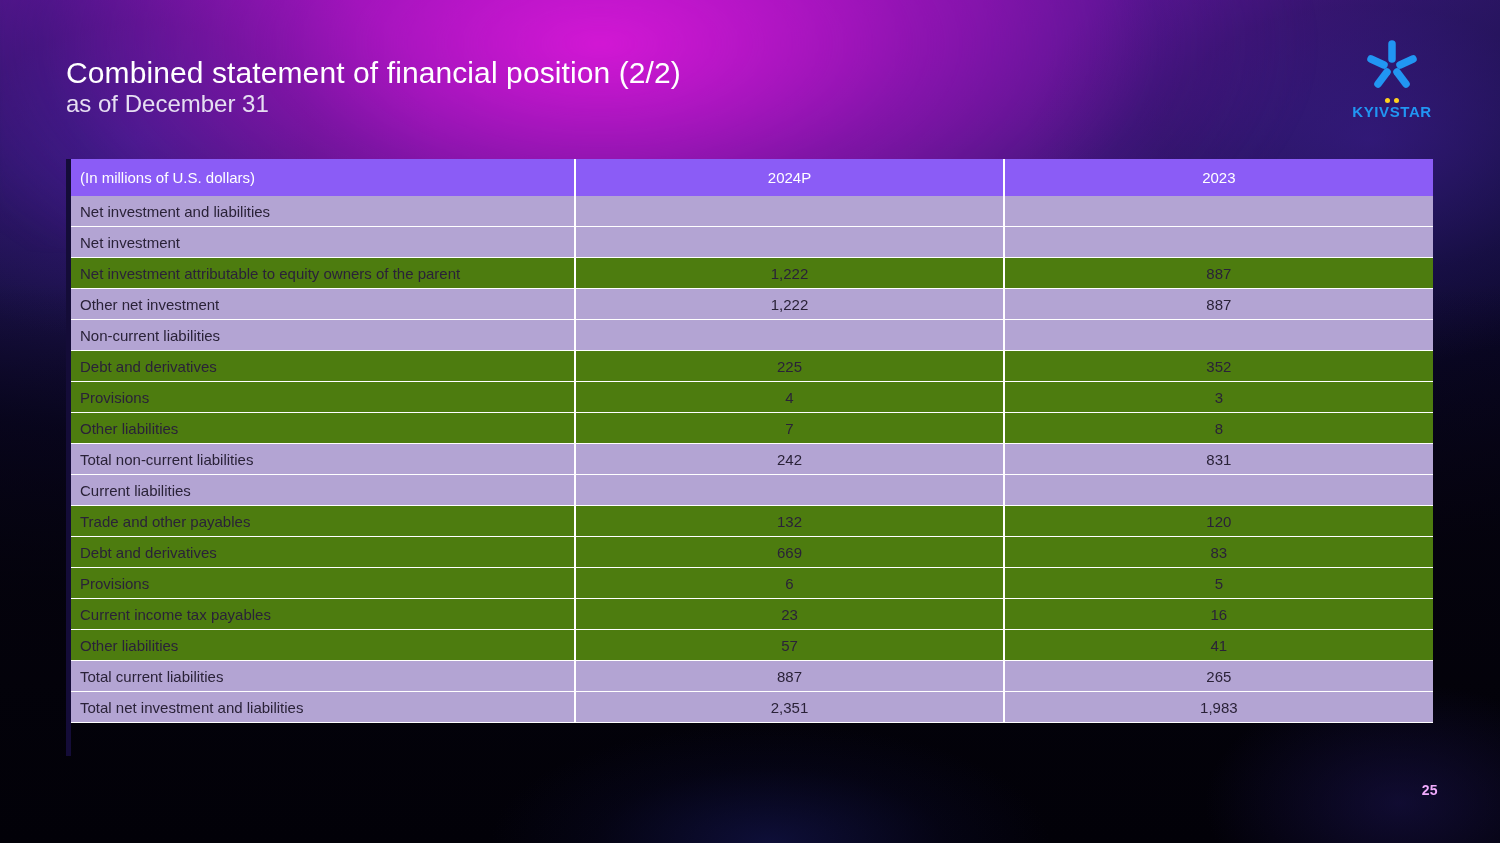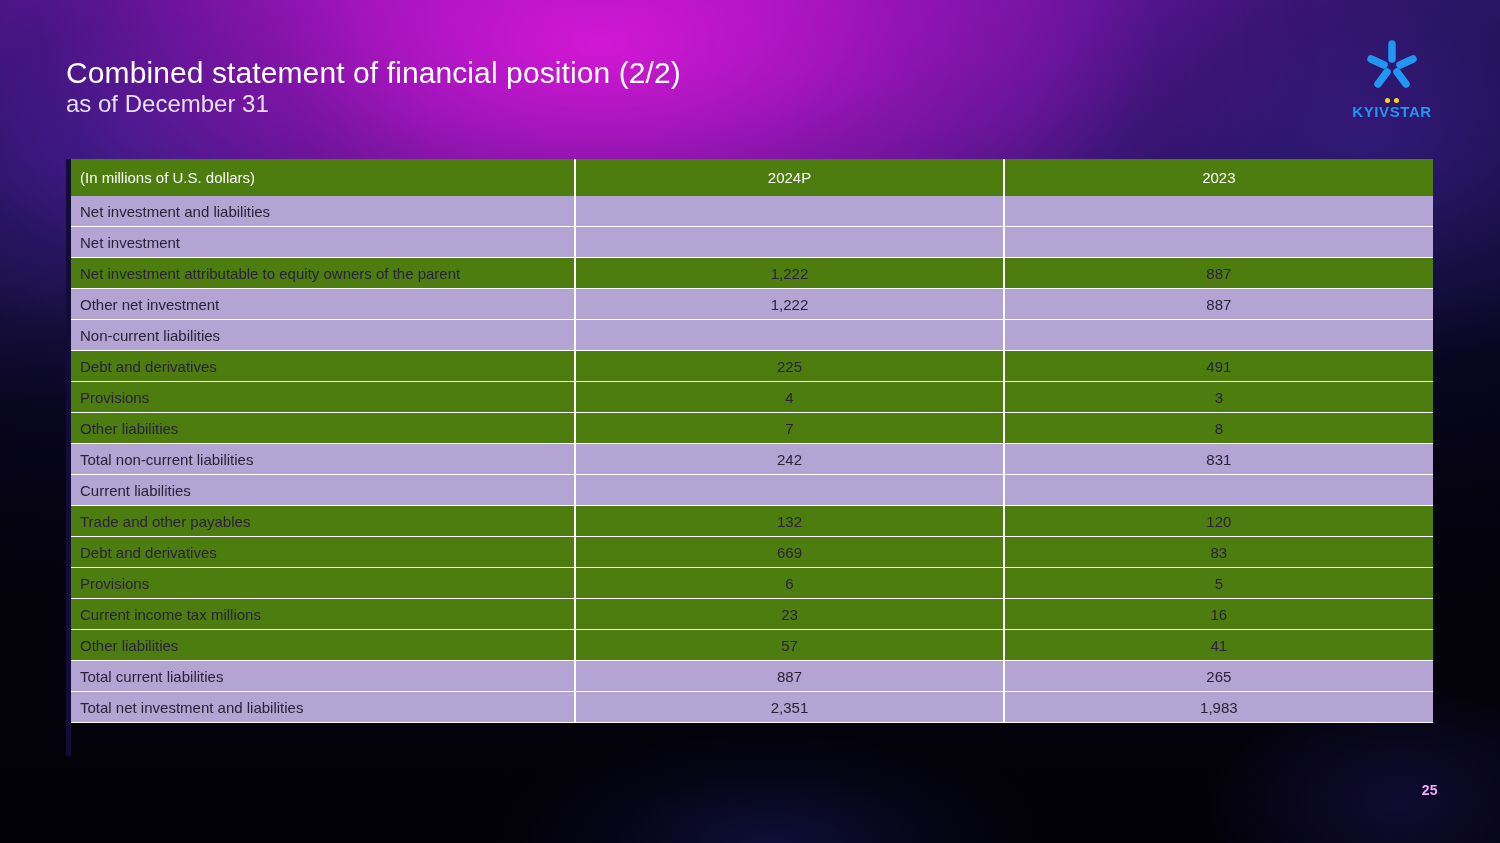--- a/index.html
+++ b/index.html
@@ -80,21 +80,21 @@
     font-size:15px;
     font-weight:400;
     vertical-align:middle;
     border-right:2px solid #ffffff;
     border-bottom:1px solid #ffffff;
   }
   #fin-table th:last-child, #fin-table td:last-child { border-right:none; }
 
   
   #fin-table thead th {
-    background:#4d7c0f;
+    background:#8b5cf6;
     color:#ffffff;
     height:37px;
     font-weight:400;
   }
   #fin-table thead th.c-label { text-align:left; padding-left:14px; }
   #fin-table thead th.c-num { text-align:center; }
   #fin-table thead th.c-label { border-bottom:none; }
   #fin-table thead th.c-num { border-bottom:none; }
 
   
@@ -191,21 +191,21 @@
         <td class="c-num">887</td>
       </tr>
       <tr class="lvl-head">
         <td class="c-label">Non-current liabilities</td>
         <td class="c-num"></td>
         <td class="c-num"></td>
       </tr>
       <tr class="lvl-item">
         <td class="c-label">Debt and derivatives</td>
         <td class="c-num">225</td>
-        <td class="c-num">491</td>
+        <td class="c-num">352</td>
       </tr>
       <tr class="lvl-item">
         <td class="c-label">Provisions</td>
         <td class="c-num">4</td>
         <td class="c-num">3</td>
       </tr>
       <tr class="lvl-item">
         <td class="c-label">Other liabilities</td>
         <td class="c-num">7</td>
         <td class="c-num">8</td>
@@ -229,21 +229,21 @@
         <td class="c-label">Debt and derivatives</td>
         <td class="c-num">669</td>
         <td class="c-num">83</td>
       </tr>
       <tr class="lvl-item">
         <td class="c-label">Provisions</td>
         <td class="c-num">6</td>
         <td class="c-num">5</td>
       </tr>
       <tr class="lvl-item">
-        <td class="c-label">Current income tax millions</td>
+        <td class="c-label">Current income tax payables</td>
         <td class="c-num">23</td>
         <td class="c-num">16</td>
       </tr>
       <tr class="lvl-item">
         <td class="c-label">Other liabilities</td>
         <td class="c-num">57</td>
         <td class="c-num">41</td>
       </tr>
       <tr class="lvl-total">
         <td class="c-label">Total current liabilities</td>

